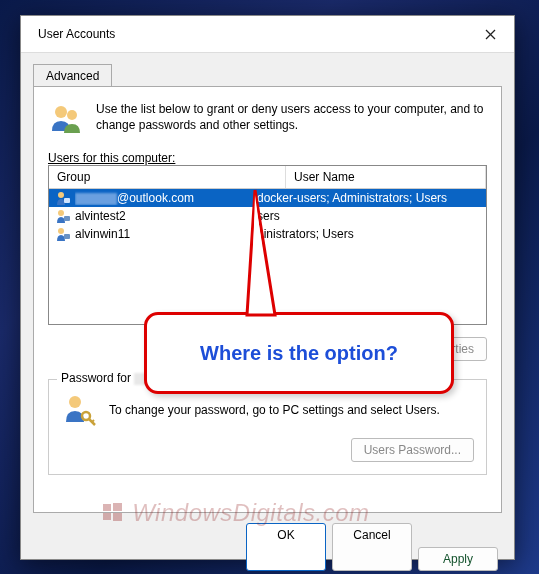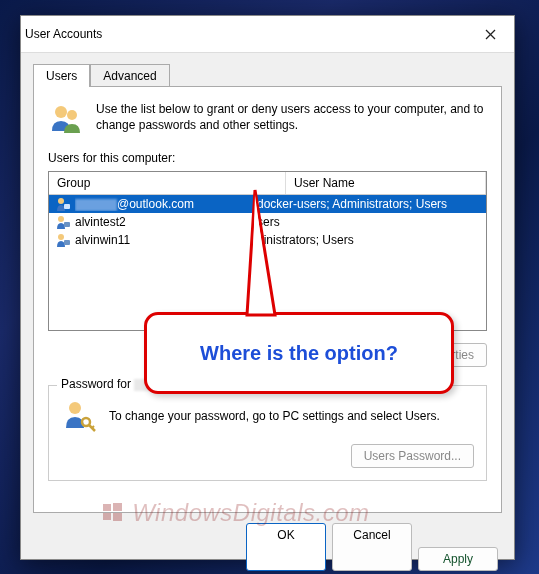--- a/index.html
+++ b/index.html
@@ -19,21 +19,21 @@
     width: 495px;
     height: 545px;
     background: #f0f0f0;
     border: 1px solid #888;
     box-shadow: 0 5px 25px rgba(0,0,0,0.5);
   }
   .titlebar {
     display: flex;
     align-items: center;
     justify-content: space-between;
-    padding: 8px 10px 8px 4px;
+    padding: 8px 10px 8px 17px;
     background: #fff;
     border-bottom: 1px solid #ddd;
   }
   .close-btn {
     width: 28px; height: 20px;
     display: flex; align-items: center; justify-content: center;
     cursor: pointer;
     font-size: 13px;
   }
   .tabs {
@@ -67,21 +67,21 @@
     display: flex;
     gap: 12px;
     align-items: flex-start;
     margin-bottom: 14px;
   }
   .users-icon {
     width: 36px; height: 36px; flex: 0 0 36px;
     position: relative;
   }
   .intro-text { line-height: 1.35; }
-  .label-row { margin-bottom: 6px; }
+  .label-row { margin-bottom: 0; text-decoration: underline; }
   .list {
     border: 1px solid #888;
     height: 160px;
     background: #fff;
     overflow: hidden;
   }
   .list-header {
     display: flex;
     border-bottom: 1px solid #ccc;
     background: #fff;
@@ -222,21 +222,20 @@
     <span>User Accounts</span>
     <div class="close-btn">
       <svg width="11" height="11" viewBox="0 0 11 11">
         <line x1="1" y1="1" x2="10" y2="10" stroke="#222" stroke-width="1.2"></line>
         <line x1="10" y1="1" x2="1" y2="10" stroke="#222" stroke-width="1.2"></line>
       </svg>
     </div>
   </div>
 
   <div class="tabs">
-    <div class="tab active">Users</div>
     <div class="tab">Advanced</div>
   </div>
 
   <div class="tab-panel">
 
     <div class="intro-row">
       <div class="users-icon">
         <svg width="36" height="36" viewBox="0 0 36 36">
           <circle cx="13" cy="11" r="6" fill="#f4c97a"></circle>
           <path d="M4 30 Q4 20 13 20 Q22 20 22 30 Z" fill="#3a74c4"></path>

